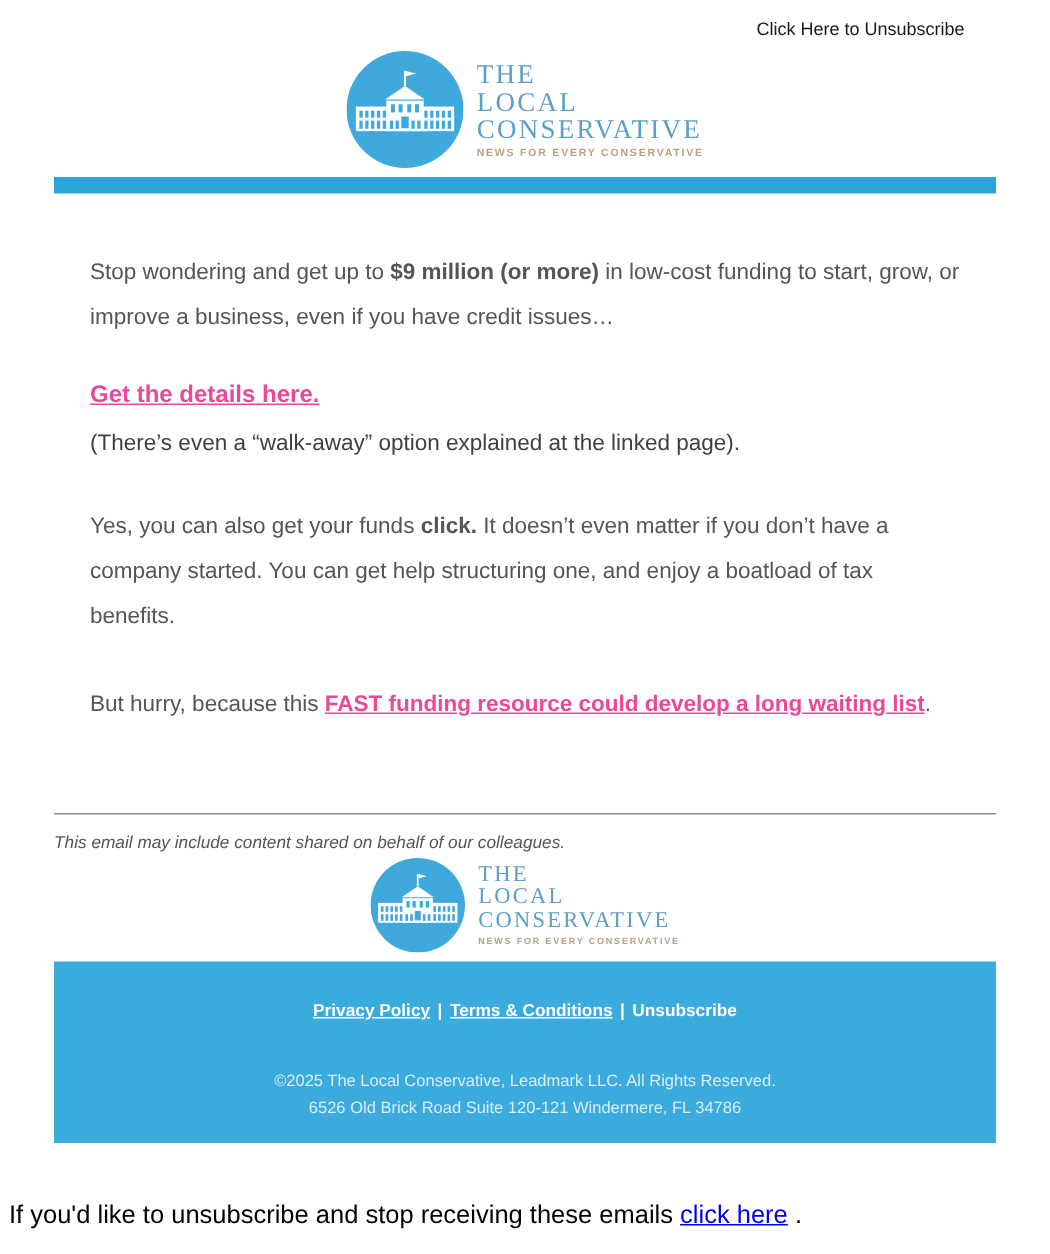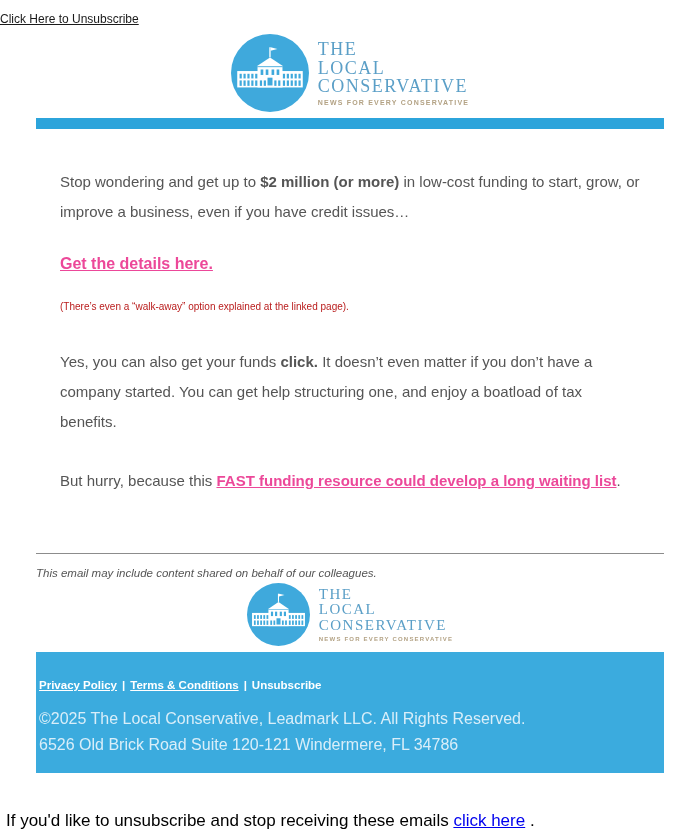--- a/index.html
+++ b/index.html
@@ -3,21 +3,21 @@
 <meta charset="utf-8">
 <style>
   * { box-sizing: border-box; }
   html, body { margin: 0; padding: 0; }
   body {
     width: 700px; height: 836px; background: #ffffff; overflow: hidden;
     font-family: "Liberation Sans", sans-serif;
   }
 
   
-  .top-bar { padding: 12px 57px 0 0; font-size: 12px; color: #1a1a1a; text-decoration: underline; }
+  .top-bar { text-align: right; padding: 12px 57px 0 0; font-size: 12px; color: #1a1a1a; }
   .top-bar a { color: #1a1a1a; text-decoration: none; cursor: pointer; }
 
   .email { width: 628px; margin: 0 auto; }
 
   
   .logo { --circle: 78px; --name: 18px; --tag: 7px; display: flex; align-items: center; justify-content: center; gap: 9px; margin-top: 8px; }
   .logo.small { --circle: 63px; --name: 15px; --tag: 6px; margin-top: 4px; }
   .logo-circle { width: var(--circle); height: var(--circle); flex: 0 0 auto; }
   .logo-name {
     font-family: "Liberation Serif", serif; color: #5B9FC7; font-size: var(--name);
@@ -31,32 +31,32 @@
   .blue-bar { height: 11px; background: #2CA4DB; margin-top: 6px; }
 
   
   .content { padding: 0 24px; color: #555555; font-size: 15px; }
   .para { line-height: 30px; margin: 0; }
   .p1 { margin-top: 38px; }
   .p2 { margin-top: 32px; }
   .p3 { margin-top: 29px; }
   .details-line { margin-top: 27px; font-size: 16px; line-height: 20px; }
   .link-strong { color: #ec4899; font-weight: bold; text-decoration: underline; cursor: pointer; }
-  .walkaway { font-size: 10px; color: #b91c1c; margin-top: 25px; line-height: 16px; }
+  .walkaway { font-size: 15px; color: #404040; margin-top: 14px; line-height: 16px; }
 
   .divider { border: none; border-top: 1px solid #8c8c8c; margin: 57px 0 0 0; }
   .colleague-note { text-align: left; font-style: italic; font-size: 11.5px; color: #555; margin-top: 13px; }
 
   
-  .blue-footer { background: #3BABDE; margin-top: 6px; padding: 27px 3px 14px; }
+  .blue-footer { background: #3BABDE; margin-top: 6px; padding: 27px 3px 14px; text-align: center; }
   .footer-links { font-size: 11.5px; font-weight: bold; color: #ffffff; }
   .footer-links a { color: #ffffff; cursor: pointer; }
   .footer-links a.nounderline { text-decoration: none; }
   .footer-links .sep { margin: 0 5px; text-decoration: none; }
-  .copyright { margin-top: 15px; font-size: 16px; color: #D9EEF9; line-height: 1.65; }
+  .copyright { margin-top: 32px; font-size: 11px; color: #D9EEF9; line-height: 1.65; }
 
   
   .bottom-line { font-family: Liberation Sans, sans-serif; font-size: 17px; color: #000; padding: 38px 0 0 6px; }
   .bottom-line a { color: #0000EE; text-decoration: underline; cursor: pointer; }
 </style>
 </head>
 <body>
 
 <div class="top-bar"><a href="#">Click Here to Unsubscribe</a></div>
 
@@ -106,21 +106,21 @@
       <div class="logo-name">THE</div>
       <div class="logo-name">LOCAL</div>
       <div class="logo-name">CONSERVATIVE</div>
       <div class="logo-tagline">NEWS FOR EVERY CONSERVATIVE</div>
     </div>
   </div>
 
   <div class="blue-bar"></div>
 
   <div class="content">
-    <p class="para p1"><span>Stop wondering and get up to </span><b>$2 million (or more)</b><span> in low-cost funding to start, grow, or improve a business, even if you have credit issues…</span></p>
+    <p class="para p1"><span>Stop wondering and get up to </span><b>$9 million (or more)</b><span> in low-cost funding to start, grow, or improve a business, even if you have credit issues…</span></p>
 
     <p class="para details-line"><a class="link-strong" href="#">Get the details here.</a></p>
 
     <p class="para walkaway">(There’s even a “walk-away” option explained at the linked page).</p>
 
     <p class="para p2"><span>Yes, you can also get your funds </span><b>click.</b><span> It doesn’t even matter if you don’t have a company started. You can get help structuring one, and enjoy a boatload of tax benefits.</span></p>
 
     <p class="para p3"><span>But hurry, because this </span><a class="link-strong" href="#">FAST funding resource could develop a long waiting list</a><span>.</span></p>
   </div>
 

